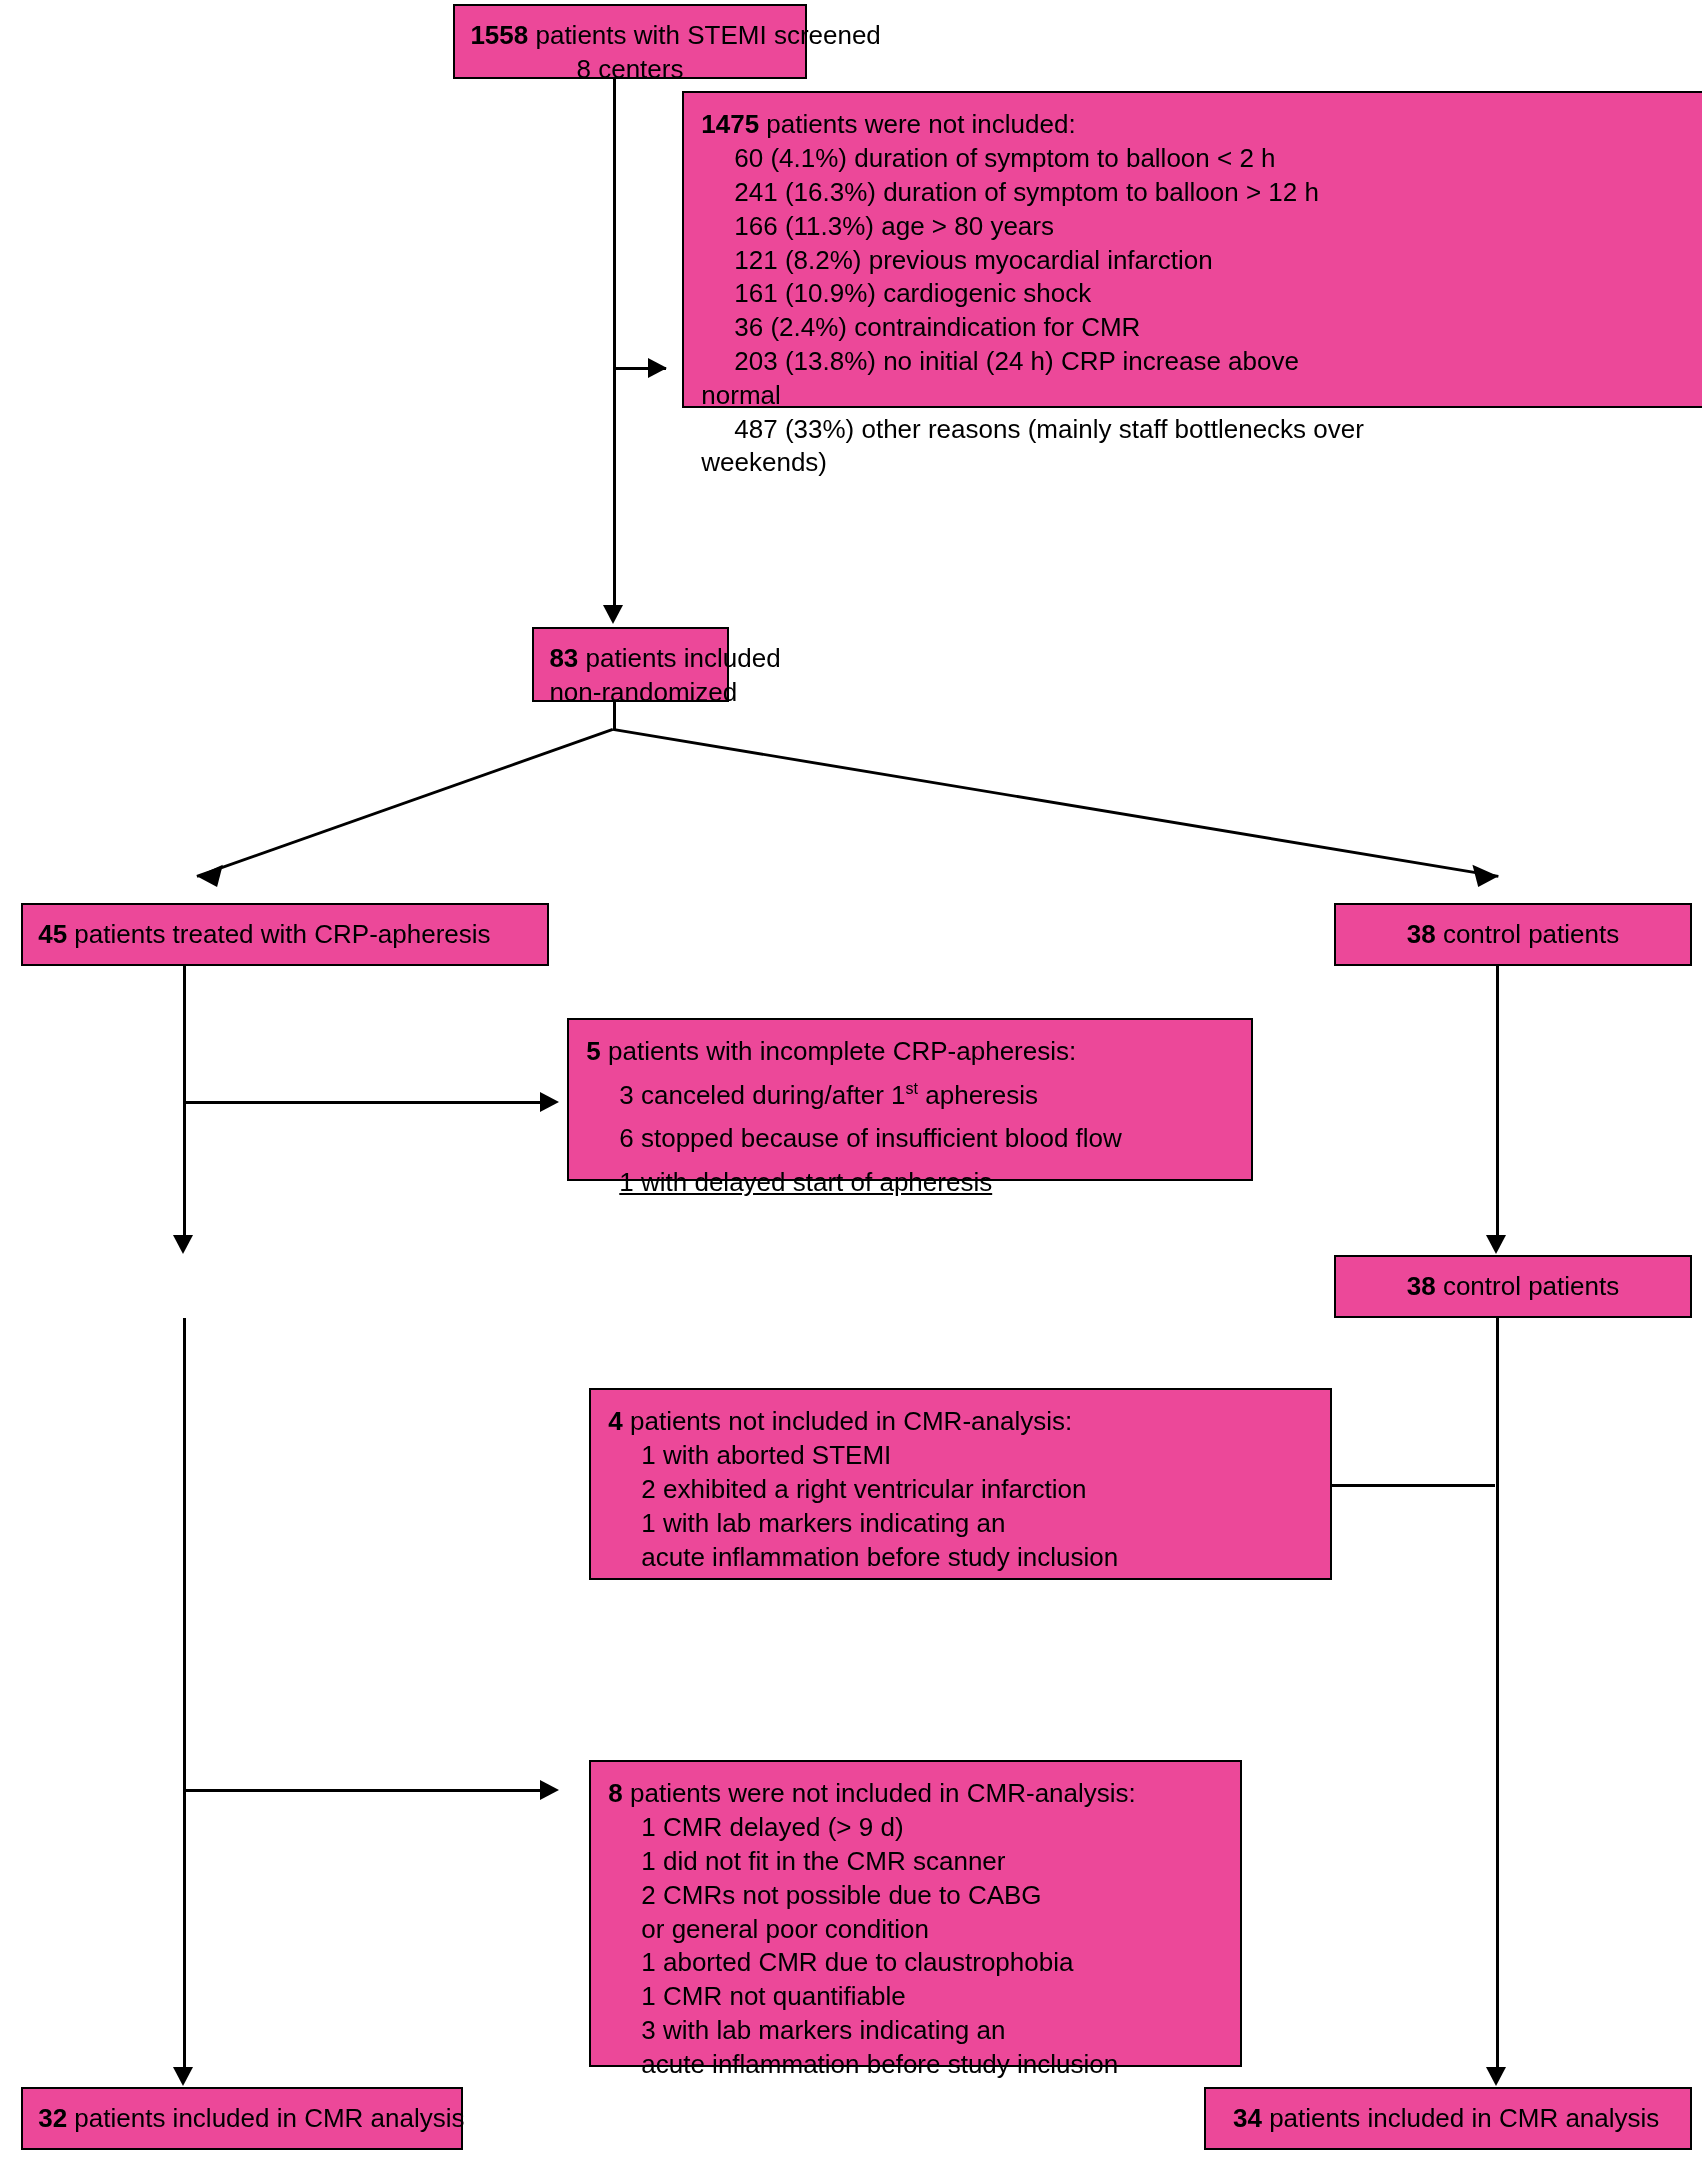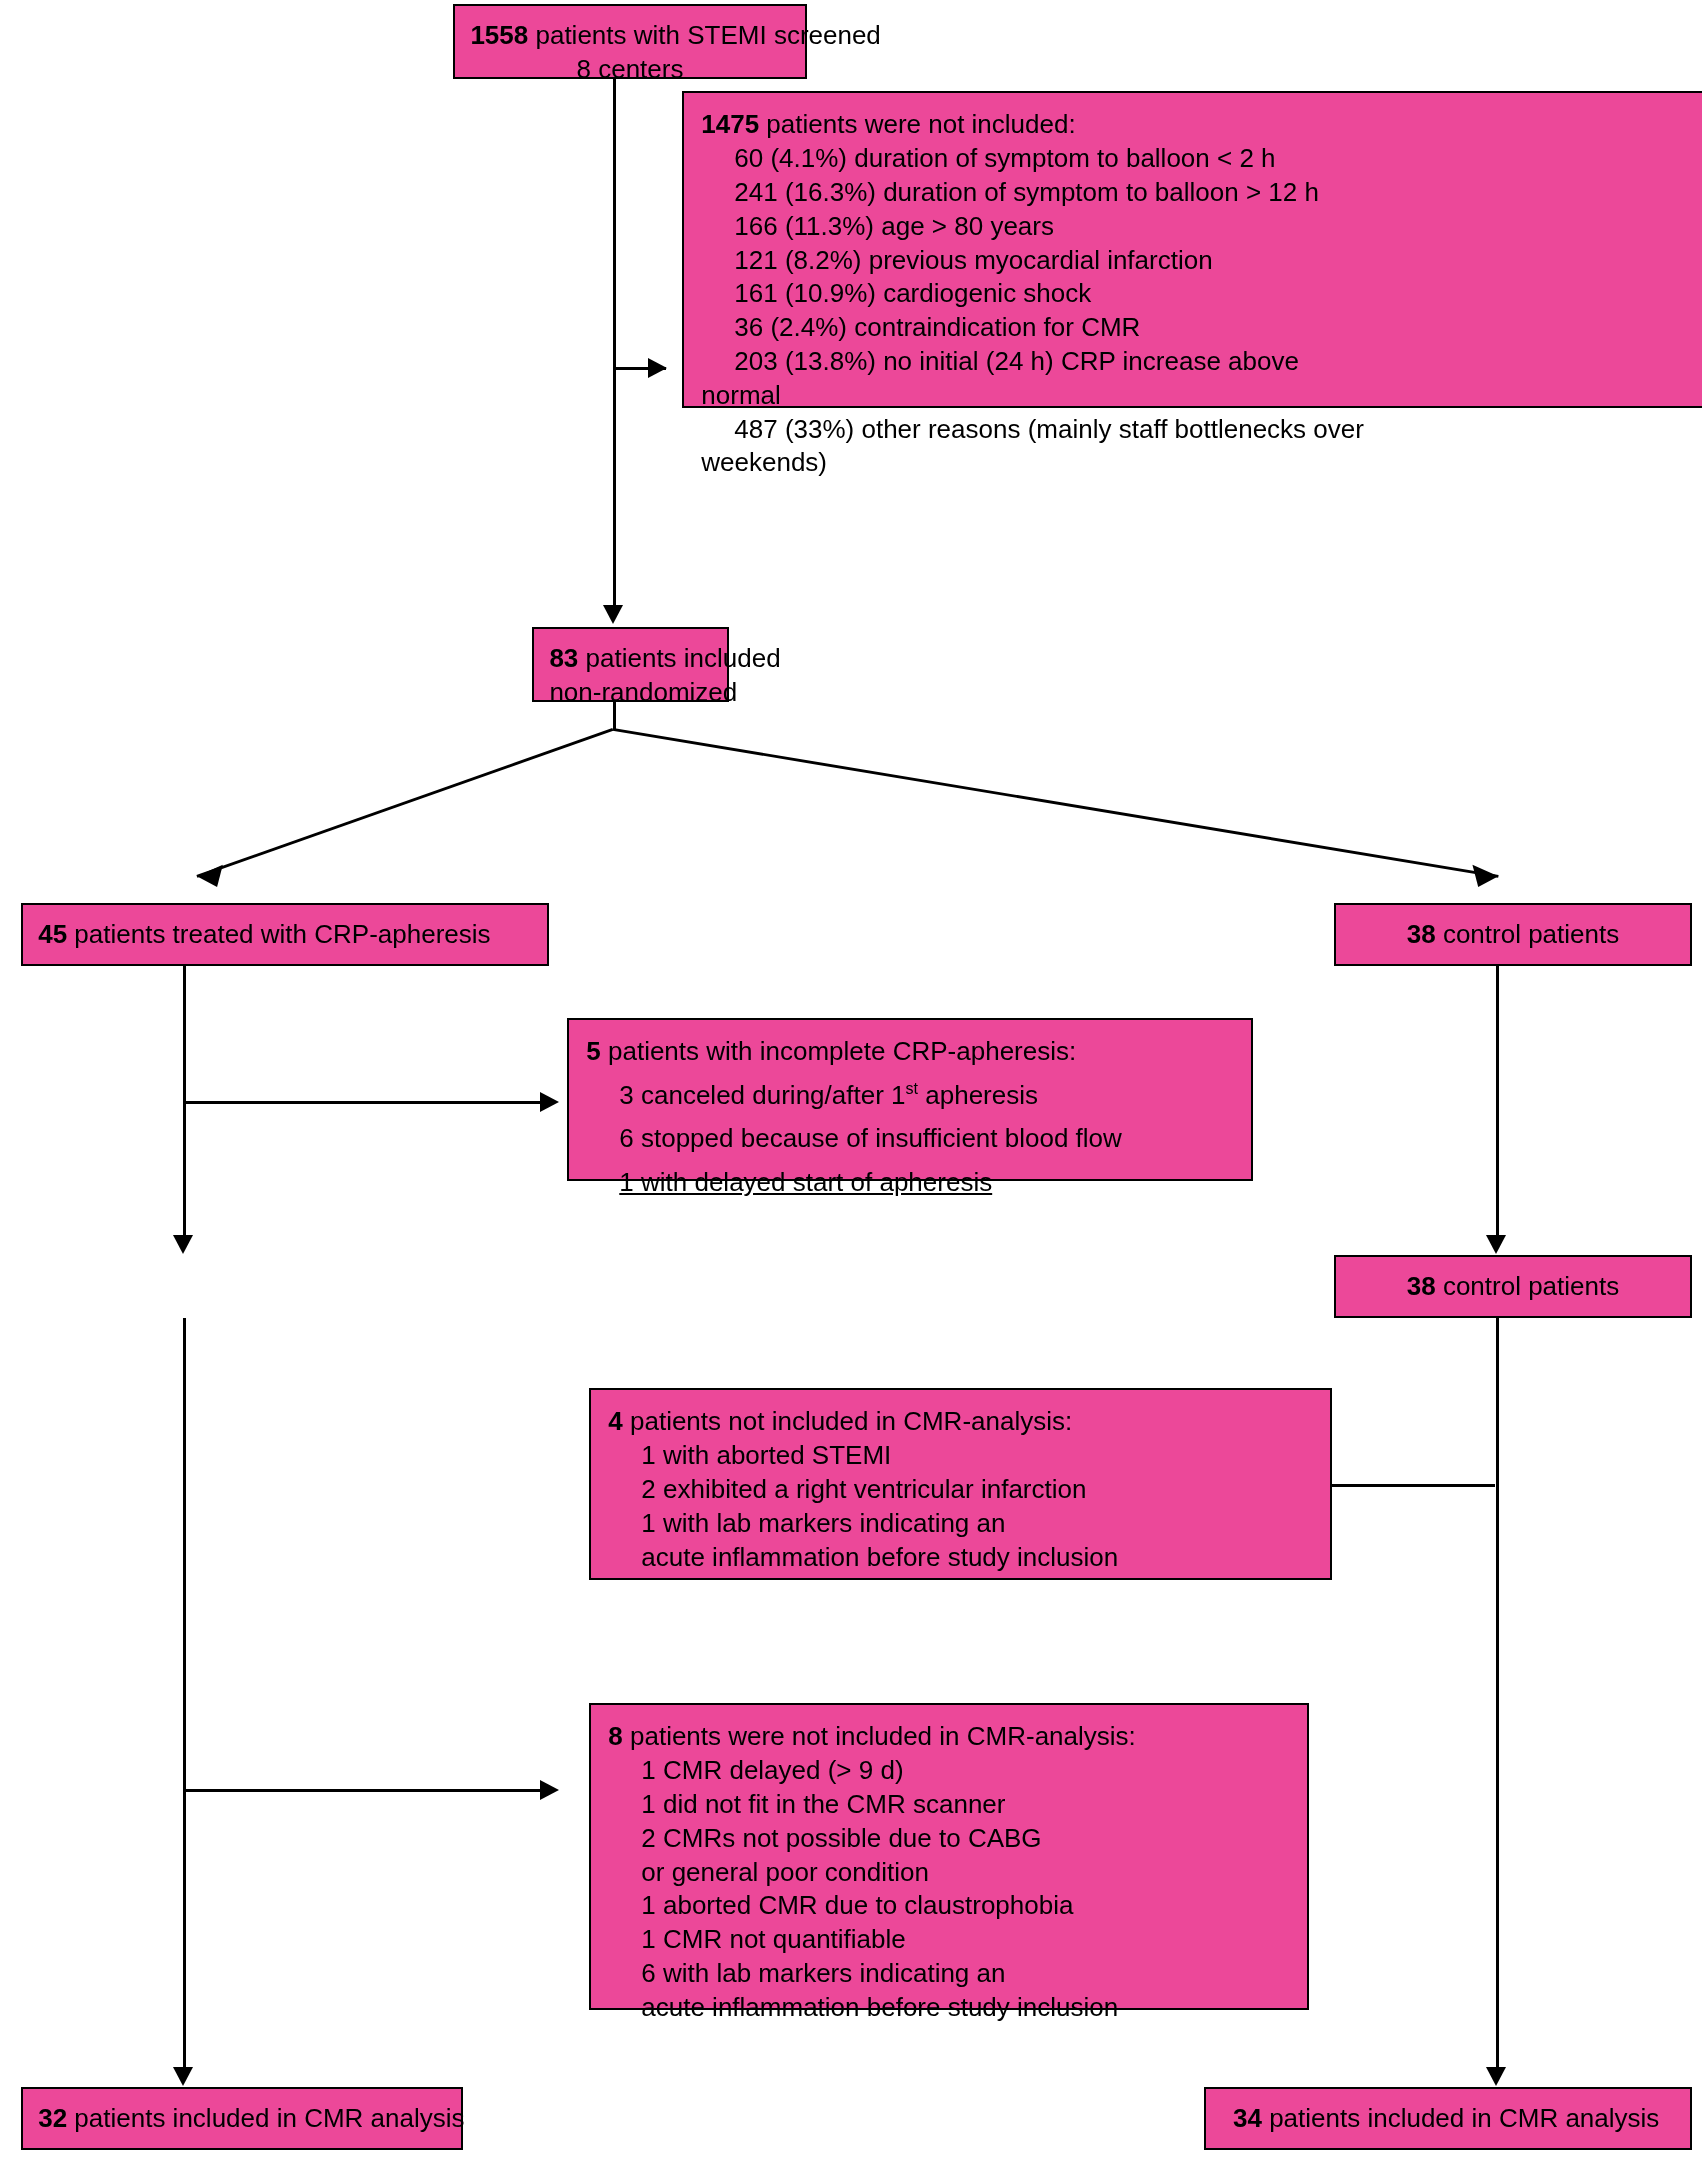--- a/index.html
+++ b/index.html
@@ -175,29 +175,29 @@
   <div class="arrow-left" style="left:1215px; top:1476px;"></div>
 
   <div class="box pad-l" style="left:573px; top:1388px; width:743px; height:192px;">
     <div class="ln"><span class="b">4</span><span> patients not included in CMR-analysis:</span></div>
     <div class="ln indent">1 with aborted STEMI</div>
     <div class="ln indent">2 exhibited a right ventricular infarction</div>
     <div class="ln indent">1 with lab markers indicating an</div>
     <div class="ln indent">acute inflammation before study inclusion</div>
   </div>
 
-  <div class="box pad-l" style="left:573px; top:1703px; width:720px; height:307px;">
+  <div class="box pad-l" style="left:573px; top:1760px; width:653px; height:307px;">
     <div class="ln"><span class="b">8</span><span> patients were not included in CMR-analysis:</span></div>
     <div class="ln indent">1 CMR delayed (&gt; 9 d)</div>
     <div class="ln indent">1 did not fit in the CMR scanner</div>
     <div class="ln indent">2 CMRs not possible due to CABG</div>
     <div class="ln indent">or general poor condition</div>
     <div class="ln indent">1 aborted CMR due to claustrophobia</div>
     <div class="ln indent">1 CMR not quantifiable</div>
-    <div class="ln indent">6 with lab markers indicating an</div>
+    <div class="ln indent">3 with lab markers indicating an</div>
     <div class="ln indent">acute inflammation before study inclusion</div>
   </div>
 
   <div class="box pad-c" style="left:4.8px; top:2087px; width:442px; height:63px;">
     <div class="ln"><span class="b">32</span><span> patients included in CMR analysis</span></div>
   </div>
 
   <div class="box pad-c" style="left:1188px; top:2087px; width:488px; height:63px;padding-left:27px;">
     <div class="ln"><span class="b">34</span><span> patients included in CMR analysis</span></div>
   </div>

